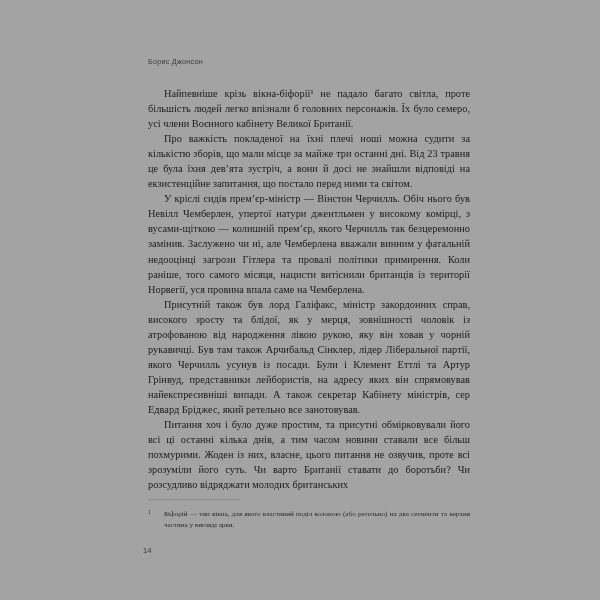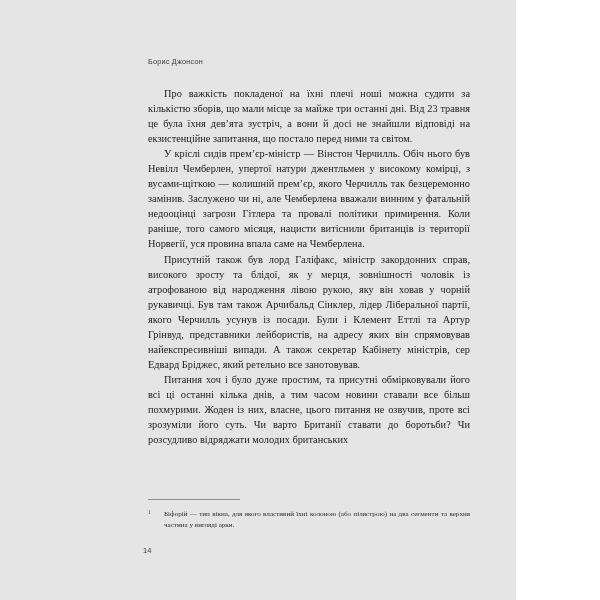--- a/index.html
+++ b/index.html
@@ -10,23 +10,23 @@
   body {
     width: 600px;
     height: 600px;
     overflow: hidden;
     font-family: "Liberation Serif", "DejaVu Serif", serif;
     color: #1a1a1a;
   }
 
   .page {
     position: relative;
-    width: 516px;
+    width: 600px;
     height: 600px;
-    background: #e5e5e5;
+    background: #a3a3a3;
     box-sizing: border-box;
   }
 
   
   .running-head {
     position: absolute;
     left: 148px;
     top: 57px;
     font-family: "Liberation Sans", "DejaVu Sans", sans-serif;
     font-size: 7.2px;
@@ -106,36 +106,39 @@
 </style>
 </head>
 <body>
 
 <div class="page">
 
   <div class="running-head">Борис Джонсон</div>
 
   <div class="text-block">
     <p class="body-par">
+      <span>Найпевніше крізь вікна-біфорії¹ не падало багато світла, проте більшість людей легко впізнали б головних персонажів. Їх було семеро, усі члени Воєнного кабінету Великої Британії.</span>
+    </p>
+    <p class="body-par">
       <span>Про важкість покладеної на їхні плечі ноші можна судити за кількістю зборів, що мали місце за майже три останні дні. Від 23 травня це була їхня дев’ята зустріч, а вони й досі не знайшли відповіді на екзистенційне запитання, що постало перед ними та світом.</span>
     </p>
     <p class="body-par">
       <span>У кріслі сидів прем’єр-міністр — Вінстон Черчилль. Обіч нього був Невілл Чемберлен, упертої натури джентльмен у високому комірці, з вусами-щіткою — колишній прем’єр, якого Черчилль так безцеремонно замінив. Заслужено чи ні, але Чемберлена вважали винним у фатальній недооцінці загрози Гітлера та провалі політики примирення. Коли раніше, того самого місяця, нацисти витіснили британців із території Норвегії, уся провина впала саме на Чемберлена.</span>
     </p>
     <p class="body-par">
       <span>Присутній також був лорд Галіфакс, міністр закордонних справ, високого зросту та блідої, як у мерця, зовнішності чоловік із атрофованою від народження лівою рукою, яку він ховав у чорній рукавичці. Був там також Арчибальд Сінклер, лідер Ліберальної партії, якого Черчилль усунув із посади. Були і Клемент Еттлі та Артур Грінвуд, представники лейбористів, на адресу яких він спрямовував найекспресивніші випади. А також секретар Кабінету міністрів, сер Едвард Бріджес, який ретельно все занотовував.</span>
     </p>
     <p class="body-par">
       <span>Питання хоч і було дуже простим, та присутні обмірковували його всі ці останні кілька днів, а тим часом новини ставали все більш похмурими. Жоден із них, власне, цього питання не озвучив, проте всі зрозуміли його суть. Чи варто Британії ставати до боротьби? Чи розсудливо відряджати молодих британських</span>
     </p>
   </div>
 
   <div class="footnote-area">
     <div class="footnote-rule"></div>
     <div class="footnote">
       <span class="footnote-marker">1</span>
-      <span class="footnote-text">Біфорій — тип вікна, для якого властивий їхні колоною (або пілястрою) на два сегменти та верхня частина у вигляді арки.</span>
+      <span class="footnote-text">Біфорій — тип вікна, для якого властивий поділ колоною (або ретельно) на два сегменти та верхня частина у вигляді арки.</span>
     </div>
   </div>
 
   <div class="folio">14</div>
 
 </div>
 
 </body></html>

